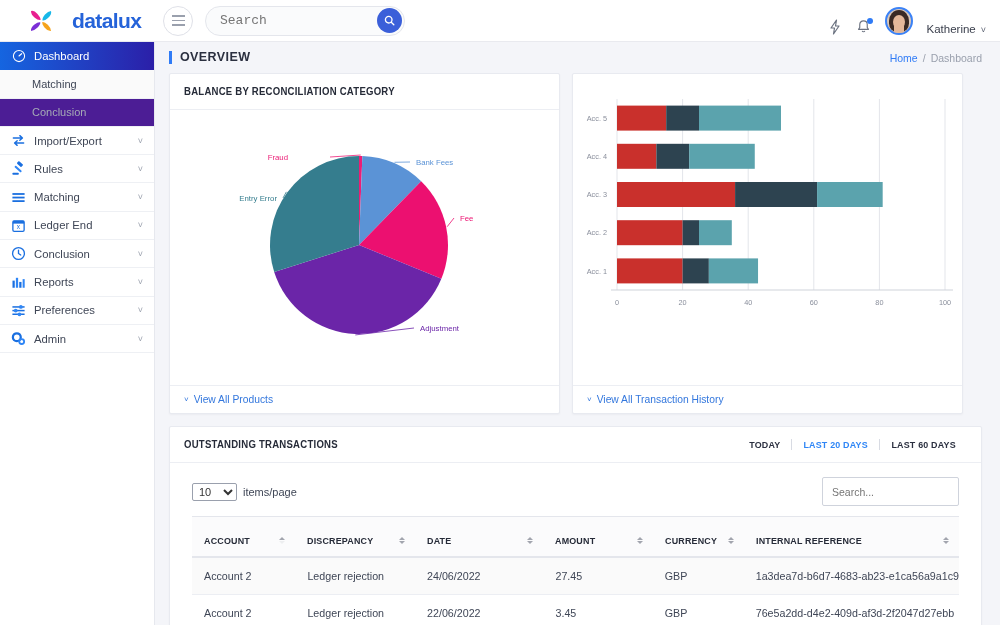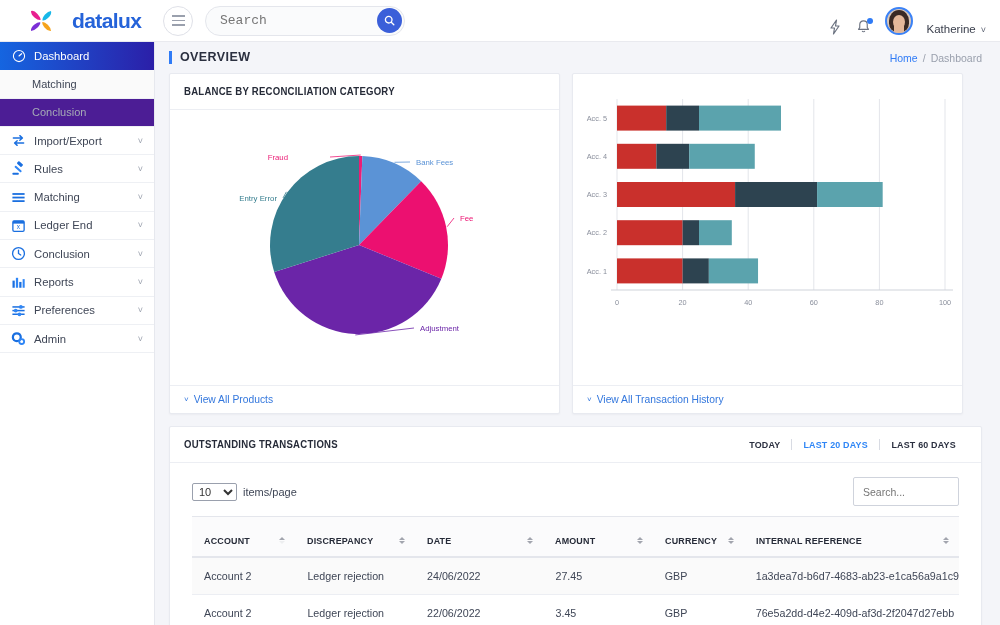--- a/index.html
+++ b/index.html
@@ -118,21 +118,21 @@
   .tab.active { color: #2f86f6; }
   .tab-sep { width: 1px; height: 11px; background: #d8dbe3; }
 
   .table-tools { display: flex; align-items: center; padding: 14px 22px 10px 22px; }
   .pp-select {
     font-size: 11px; padding: 1px 2px; border: 1px solid #9aa0ad; border-radius: 2px;
     color: #333; background: #fff; font-family: "Liberation Sans", sans-serif; cursor: pointer;
   }
   .pp-label { font-size: 11px; color: #3f4656; margin-left: 6px; }
   .tbl-search {
-    margin-left: auto; width: 106px; height: 29px; border: 1px solid #cfd3dc;
+    margin-left: auto; width: 137px; height: 29px; border: 1px solid #cfd3dc;
     border-radius: 2px; padding: 0 9px; font-size: 10.5px; color: #5a6070;
     outline: none; background: #fff; font-family: "Liberation Sans", sans-serif;
   }
   table { width: calc(100% - 44px); margin: 0 22px; border-collapse: collapse; }
   thead th {
     background: #fbfbfc; border-top: 1px solid #e4e6ec; border-bottom: 2px solid #e4e6ec;
     font-size: 9.6px; font-weight: bold; color: #262b38; letter-spacing: .2px;
     text-align: left; padding: 18px 0 10px 12px; position: relative; white-space: nowrap;
   }
   thead th .th-in { display: flex; align-items: center; }

